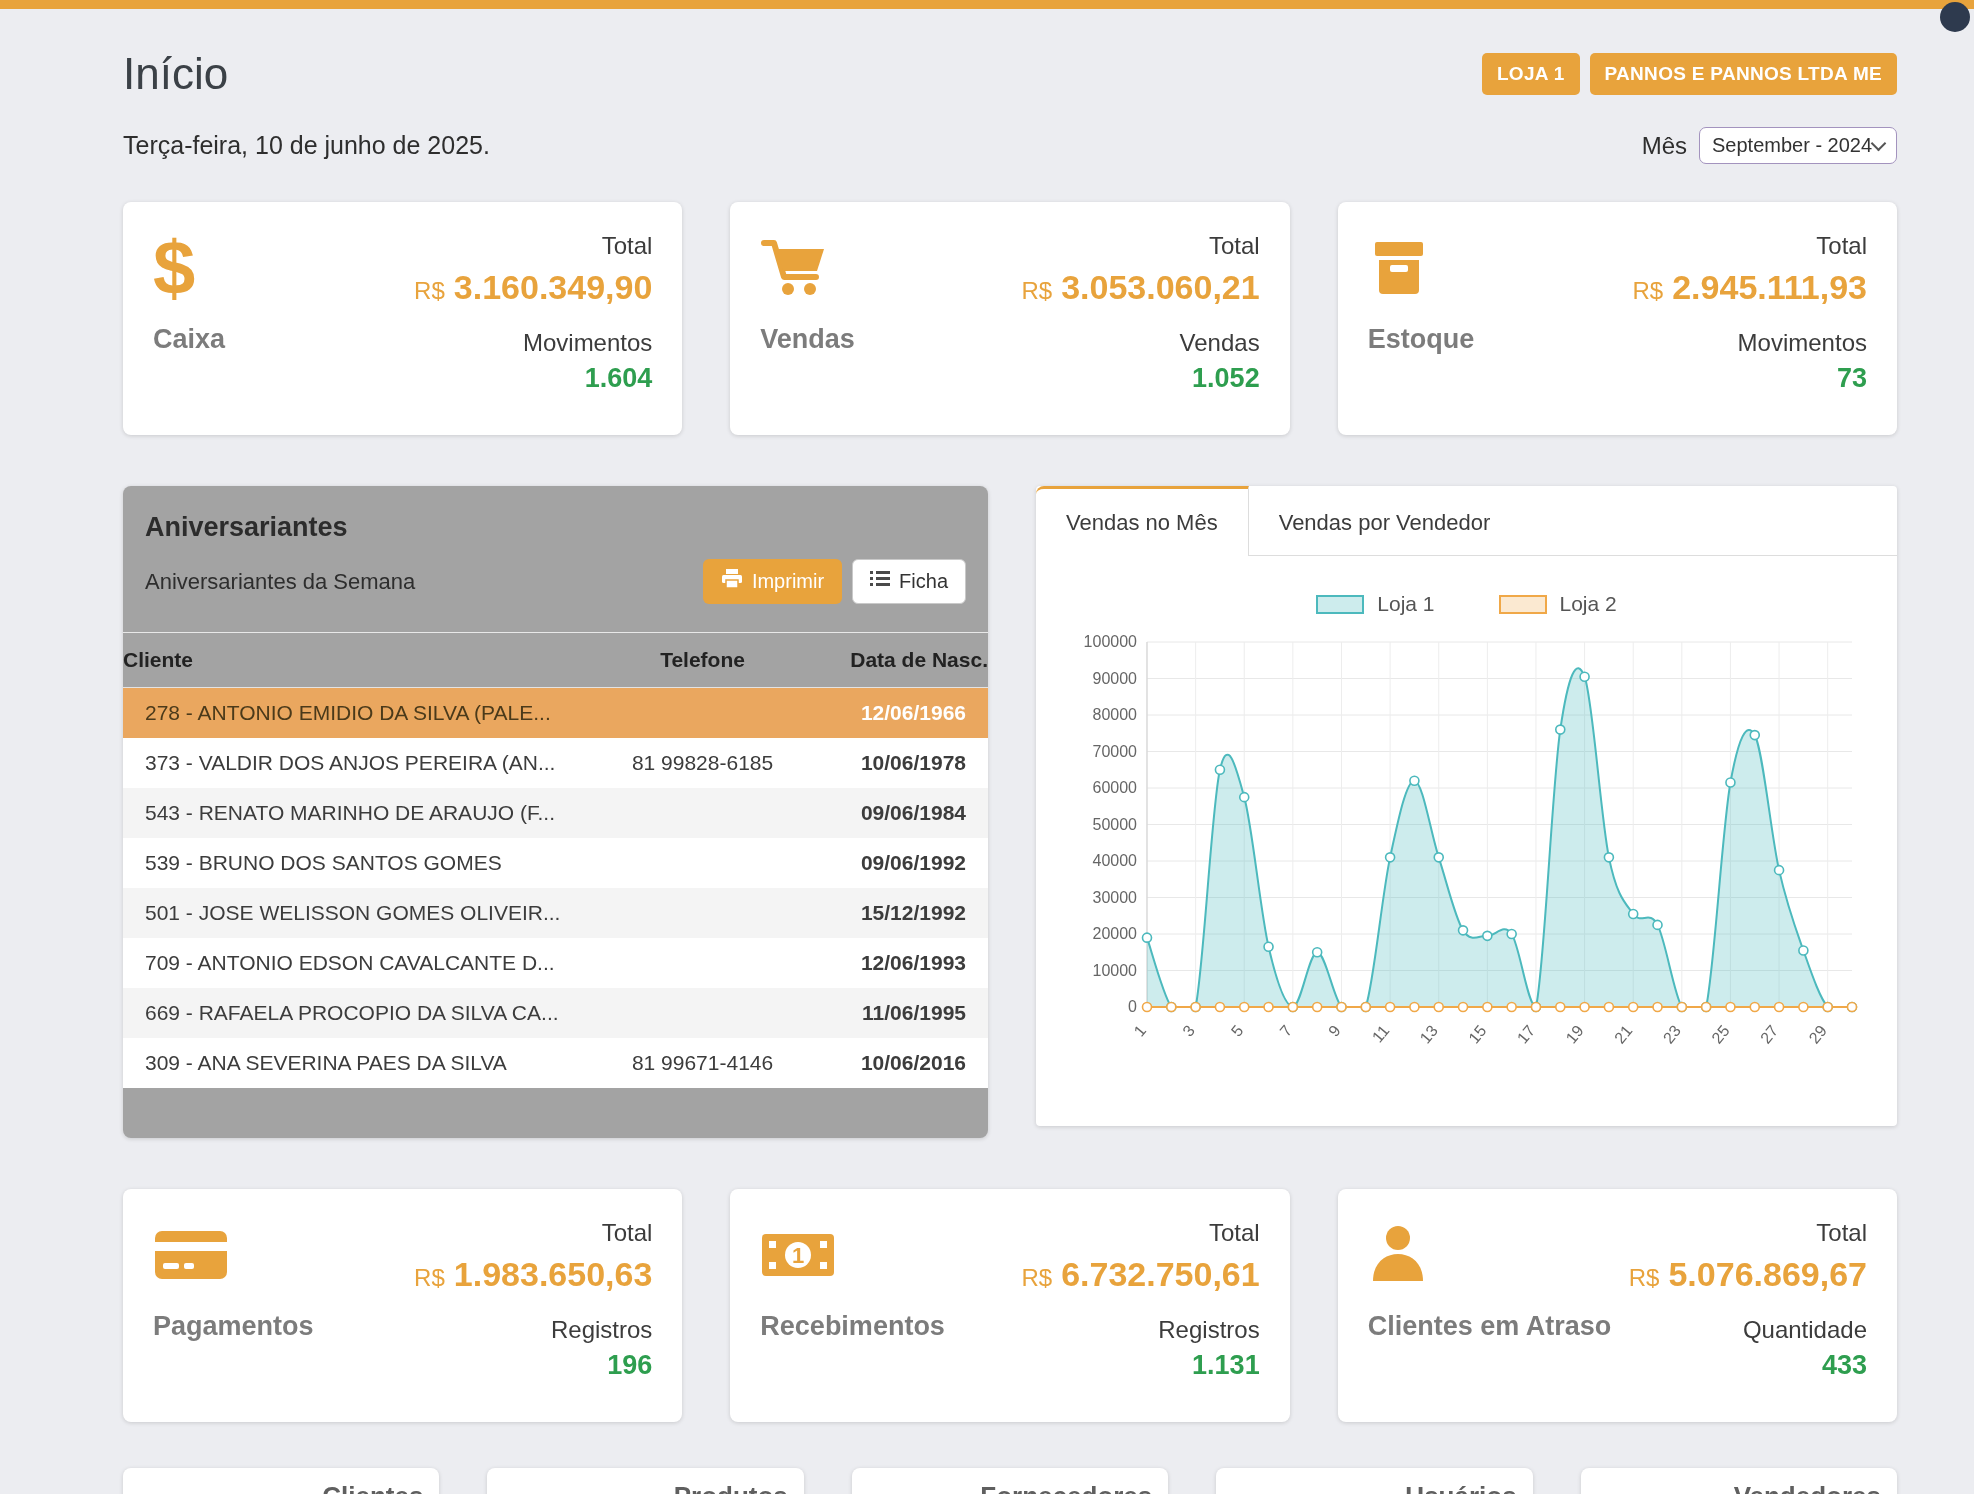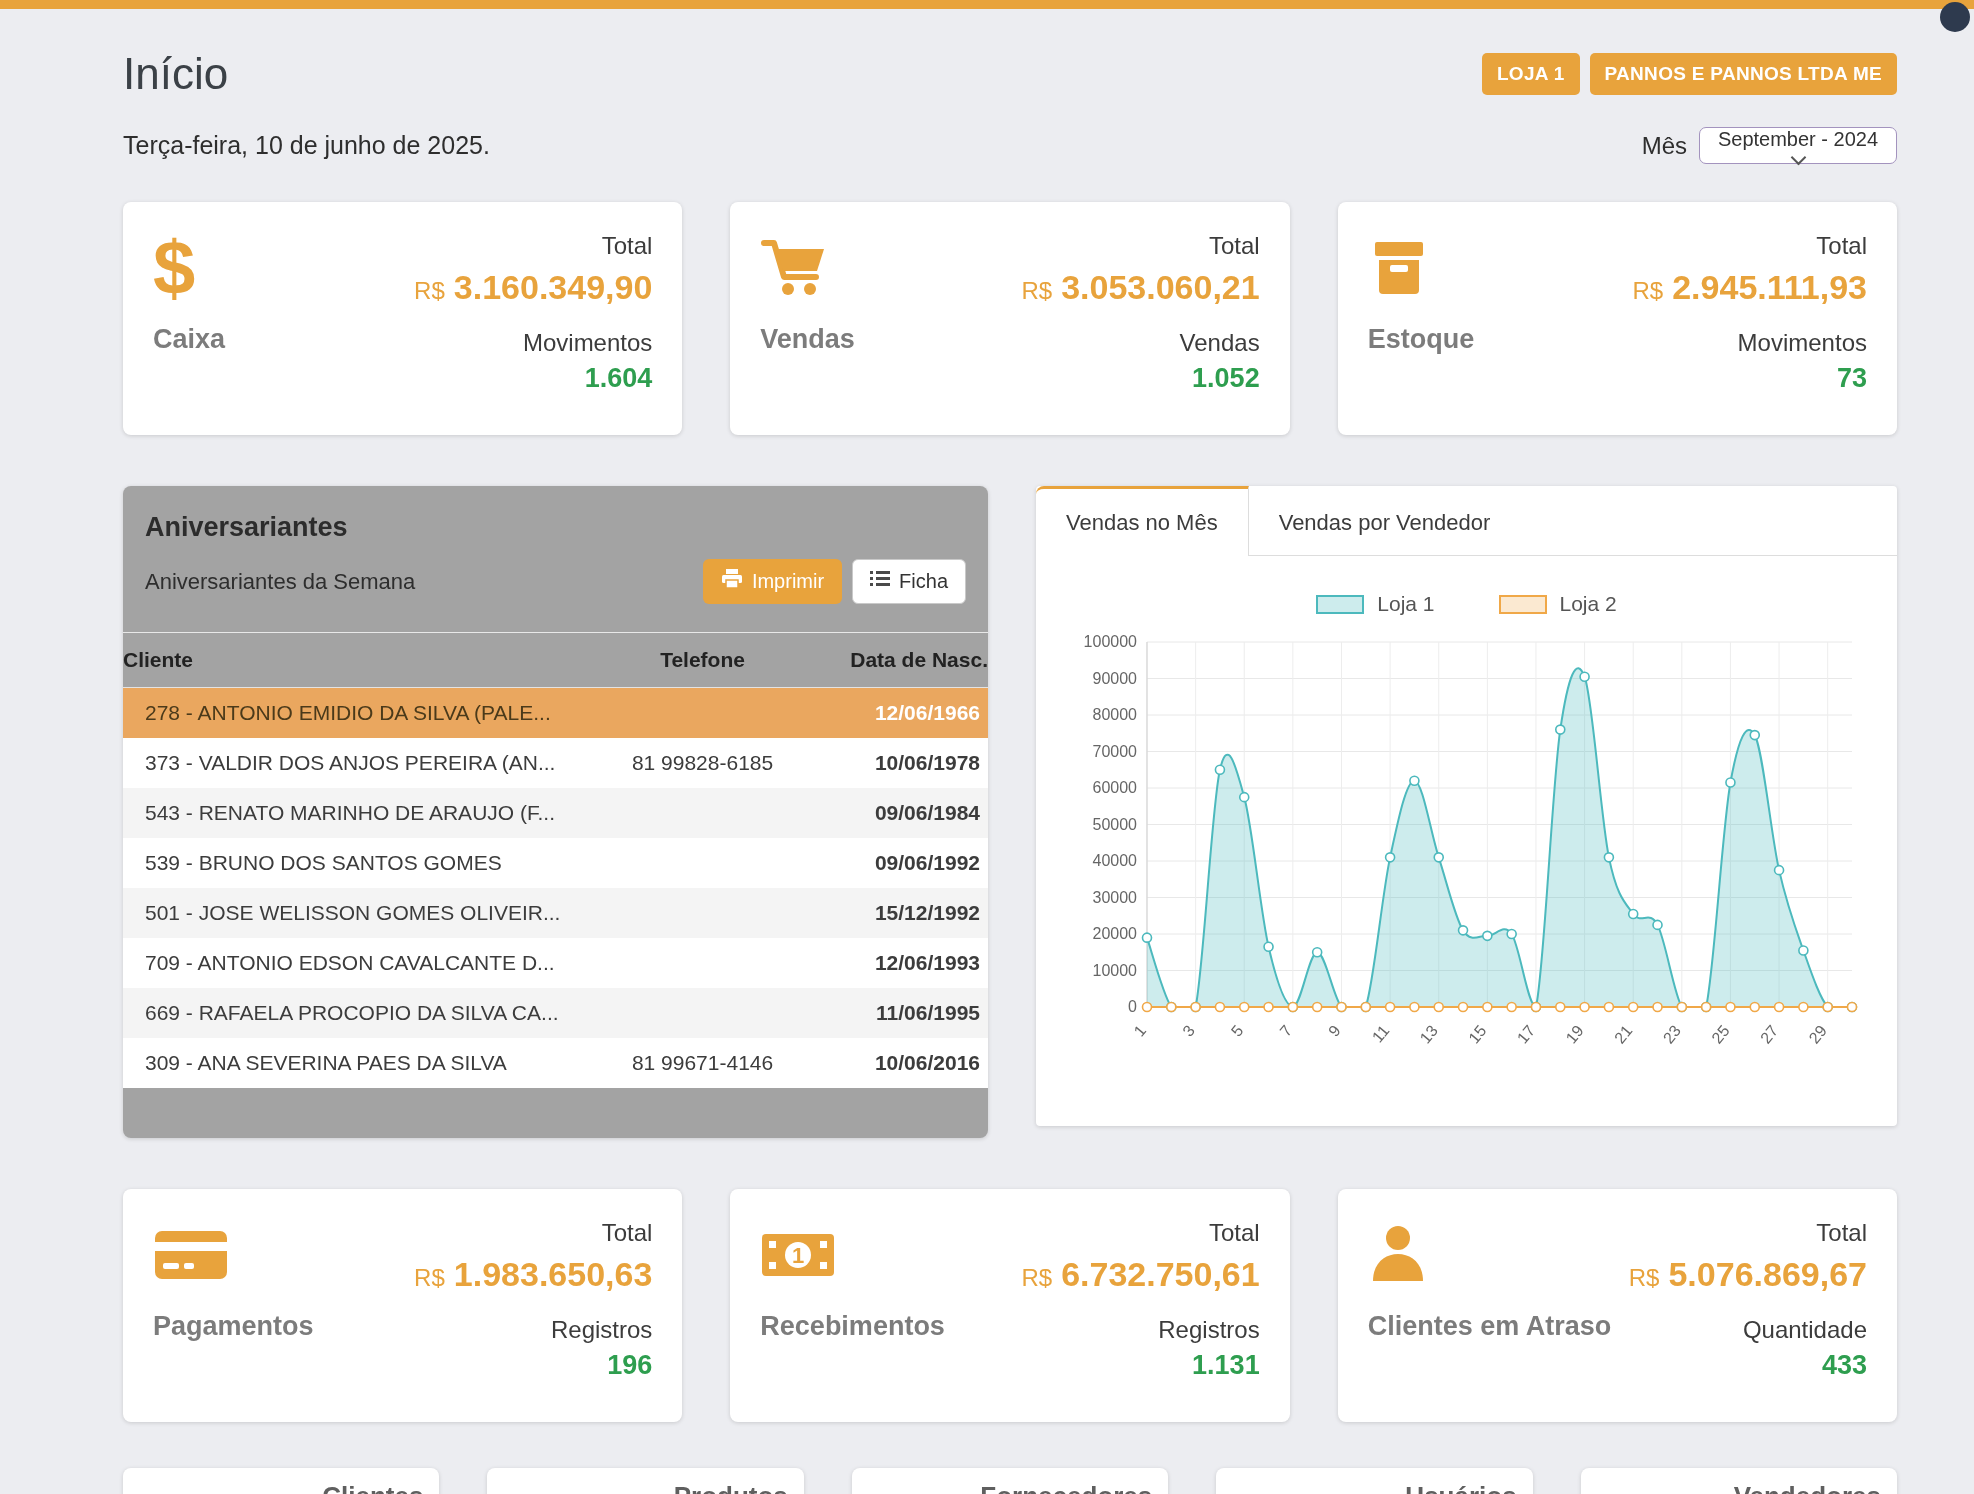--- a/index.html
+++ b/index.html
@@ -15,21 +15,21 @@
 
   
   .header-row { display: flex; justify-content: space-between; align-items: center; margin-top: 40px; }
   .page-title { font-size: 44px; font-weight: 400; color: #3b4147; }
   .badges { display: flex; gap: 10px; }
   .badge { background: #E8A33C; color: #fff; font-weight: 700; font-size: 19px; padding: 10px 15px; border-radius: 5px; letter-spacing: .3px; cursor: pointer; }
 
   .date-row { display: flex; justify-content: space-between; align-items: center; margin-top: 28px; }
   .page-date { font-size: 25px; color: #2e2e2e; }
   .month-picker { display: flex; align-items: center; gap: 12px; font-size: 24px; color: #2e2e2e; }
-  .select-box { min-width: 198px; height: 37px; background: #fff; border: 1px solid #a393be; border-radius: 7px; display: flex; align-items: center; justify-content: space-between; padding: 0 12px; font-size: 20px; color: #333; cursor: pointer; flex-direction: column; }
+  .select-box { min-width: 198px; height: 37px; background: #fff; border: 1px solid #a393be; border-radius: 7px; display: flex; align-items: center; justify-content: space-between; padding: 0 12px; font-size: 20px; color: #333; cursor: pointer; }
   .chev { width: 11px; height: 11px; border-right: 2px solid #555; border-bottom: 2px solid #555; transform: rotate(45deg); margin-top: -5px; }
 
   
   .cards-row { display: flex; gap: 48px; margin-top: 38px; }
   .stat-card { flex: 1; height: 233px; background: #fff; border-radius: 8px; box-shadow: 0 1px 4px rgba(0,0,0,.15); display: flex; justify-content: space-between; padding: 26px 30px; cursor: pointer; }
   .stat-left { display: flex; flex-direction: column; align-items: flex-start; }
   .stat-icon { height: 80px; display: flex; align-items: center; }
   .dollar-glyph { font-size: 76px; font-weight: 700; color: #E8A33C; line-height: 1; }
   .stat-label { font-size: 27px; font-weight: 700; color: #7c7c7c; margin-top: 16px; }
   .stat-right { display: flex; flex-direction: column; align-items: flex-end; text-align: right; }
@@ -49,21 +49,21 @@
   .bd-buttons { display: flex; gap: 10px; }
   .btn { display: flex; align-items: center; gap: 9px; height: 45px; padding: 0 17px; border-radius: 6px; font-size: 20px; cursor: pointer; border: 1px solid transparent; }
   .btn-imprimir { background: #E8A33C; color: #fff; }
   .btn-ficha { background: #fff; color: #333; border-color: #c9c9c9; }
 
   .bd-table { width: 100%; border-collapse: collapse; margin-top: 10px; }
   .bd-table th { font-size: 21px; font-weight: 700; color: #222; padding: 15px 0; border-top: 1px solid #e8e8e8; border-bottom: 1px solid #e3e3e3; cursor: pointer; }
   .bd-table td { font-size: 21px; color: #3c3c3c; height: 50px; }
   .col-name, .cell-name { text-align: left; padding-left: 22px; width: 55%; }
   .col-phone, .cell-phone { text-align: center; width: 24%; }
-  .col-date, .cell-date { text-align: right; padding-right: 8px; width: 21%; }
+  .col-date, .cell-date { text-align: right; padding-right: 22px; width: 21%; }
   .cell-name { font-weight: 400; }
   .cell-date { font-weight: 600; color: #444; }
   .bd-table tbody tr { cursor: pointer; }
   .bd-table tbody tr:nth-child(odd) { background: #f4f4f4; }
   .bd-table tbody tr:nth-child(even) { background: #fff; }
   .bd-table tbody tr.hl { background: #EAA75F; }
   .bd-table tbody tr.hl .cell-name { color: #4b3a1a; }
   .bd-table tbody tr.hl .cell-date { color: #fff; }
 
   .chart-card { flex: 1; height: 640px; background: #fff; border-radius: 4px; box-shadow: 0 1px 4px rgba(0,0,0,.15); }

